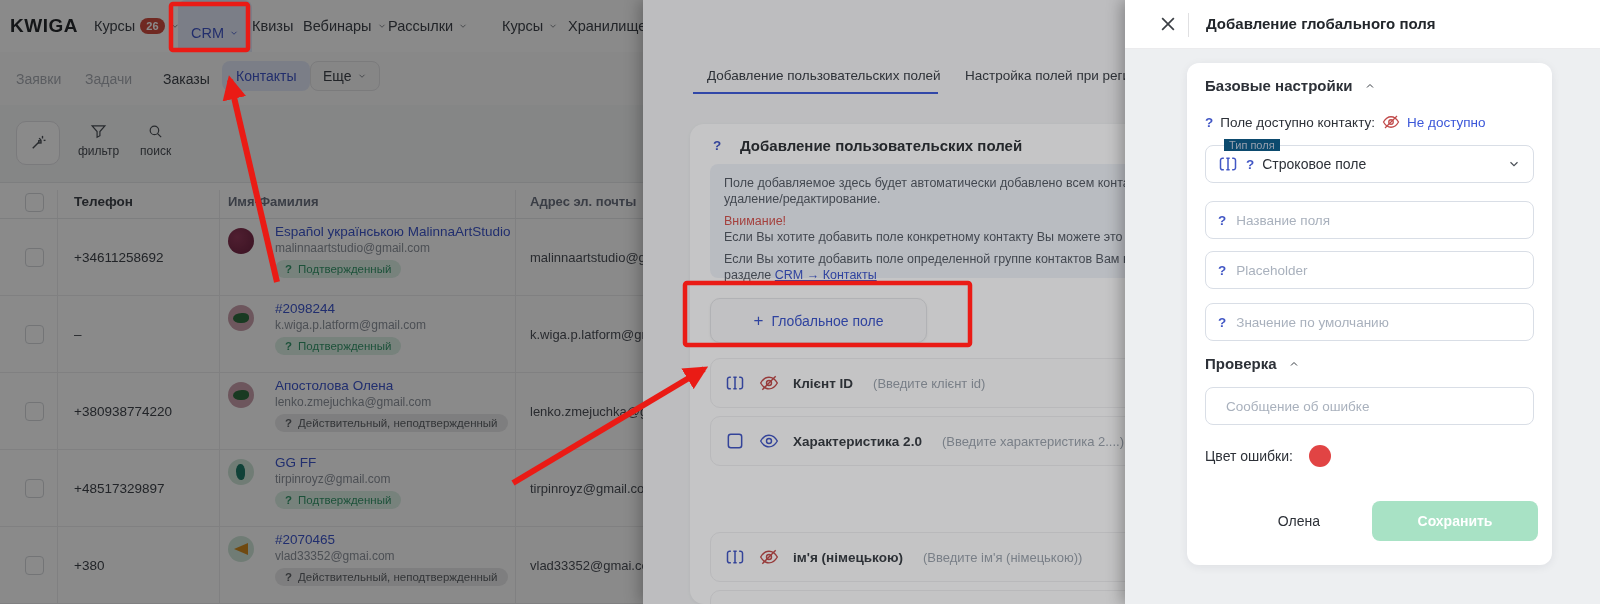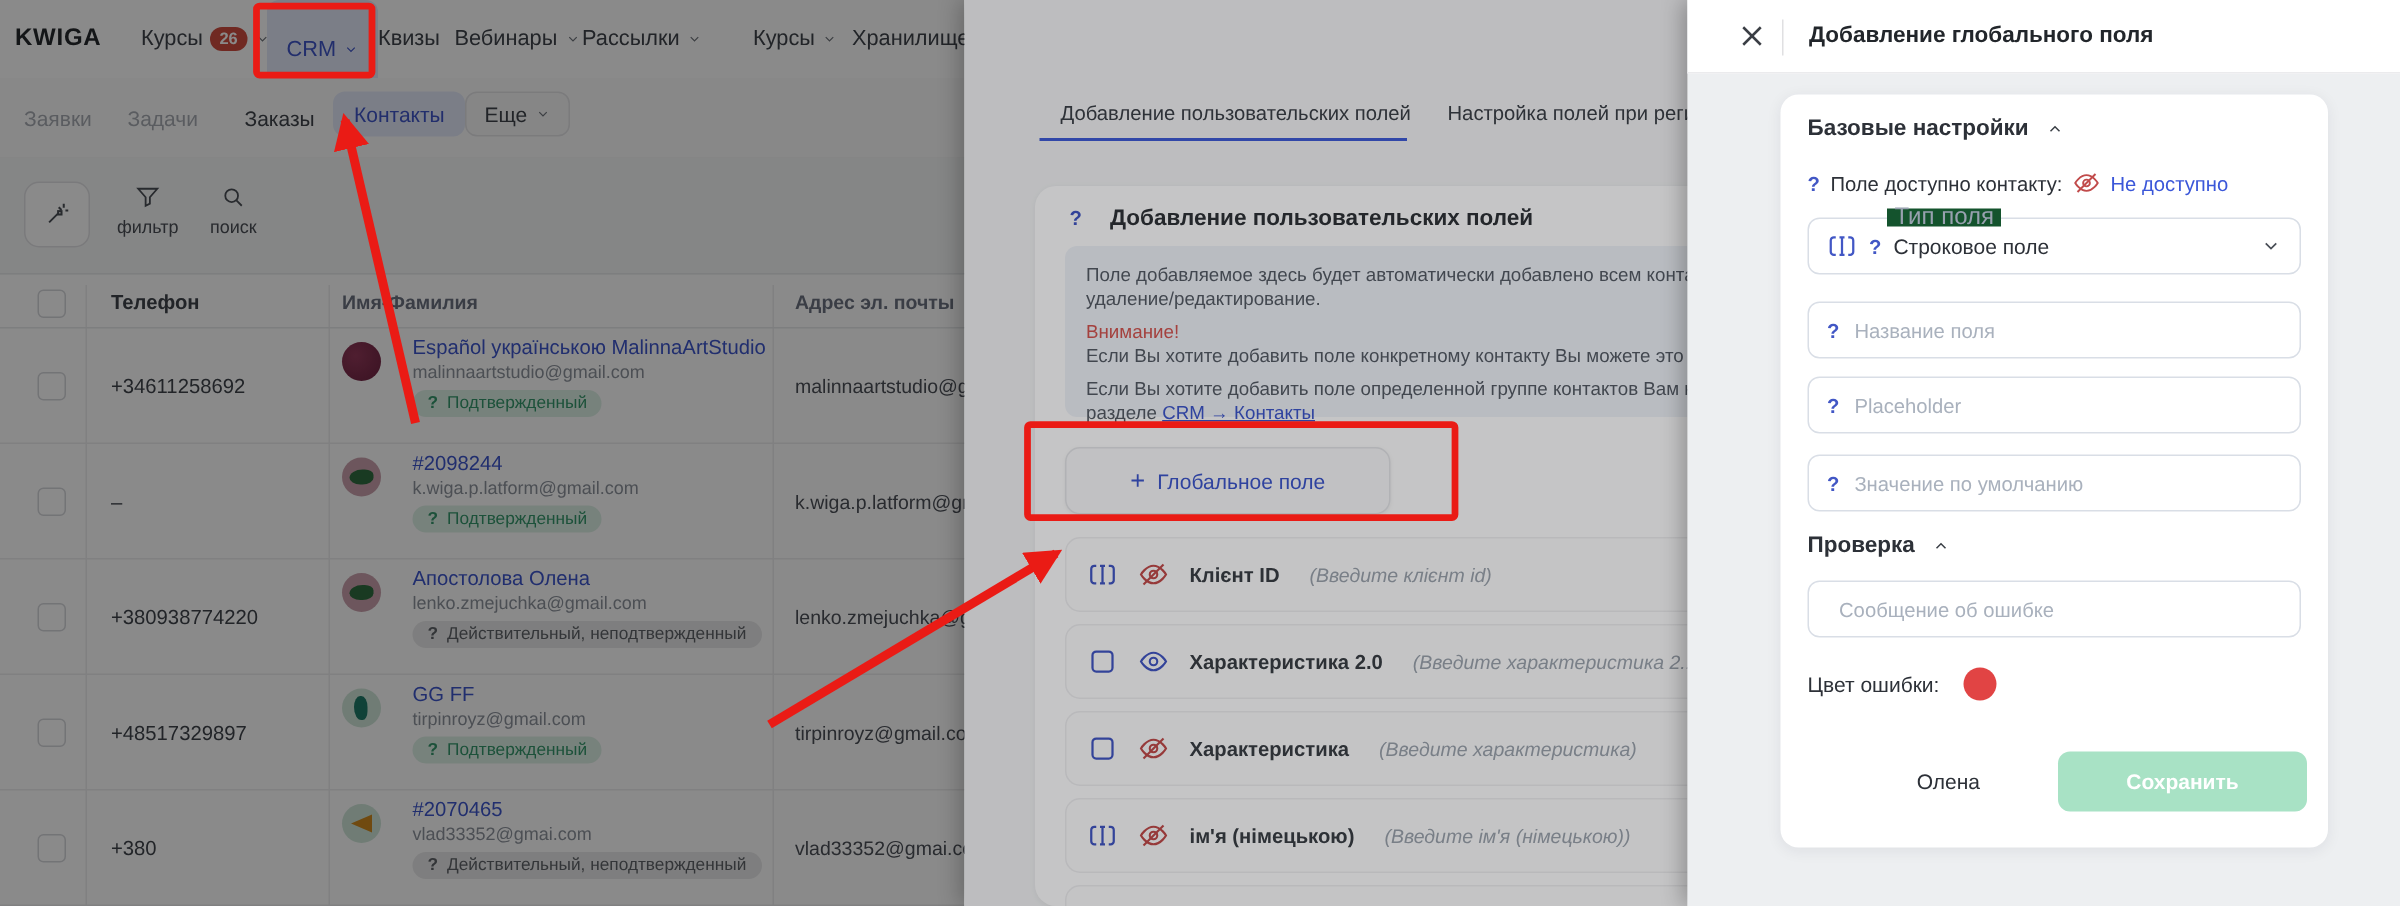--- a/index.html
+++ b/index.html
@@ -5,21 +5,21 @@
   html,body{margin:0;padding:0;background:#888;}
   .stage{position:relative;width:1600px;height:604px;overflow:hidden;background:#fff;
          font-family:"Liberation Sans",sans-serif;-webkit-font-smoothing:antialiased;color:#3f444b;}
   .abs{position:absolute;}
   svg{display:block;}
 
   
   .main{position:absolute;inset:0;background:#fff;z-index:1;}
   .topnav{position:absolute;left:0;top:0;width:100%;height:52px;background:#fff;border-bottom:1px solid #e8e9ea;}
   .nav-item{position:absolute;top:0;height:52px;display:flex;align-items:center;font-size:14.5px;color:#3f444b;white-space:nowrap;gap:5px;cursor:pointer;}
-  .logo{font-weight:900;font-size:16px;letter-spacing:.5px;color:#26292d;}
+  .logo{font-weight:900;font-size:19px;letter-spacing:.5px;color:#26292d;}
   .nav-badge{background:#cf4c3f;color:#fff;font-size:11px;font-weight:bold;border-radius:9px;padding:1px 6px;line-height:14px;}
   .nav-pill{background:#e3e9f9;border-radius:8px;padding:7px 13px;color:#4056c8;font-weight:500;}
   .chev{width:10px;height:10px;stroke:#70757c;stroke-width:2;fill:none;}
   .subnav{position:absolute;left:0;top:52px;width:100%;height:53px;background:#fcfcfc;border-bottom:1px solid #ececee;}
   .sub-item{position:absolute;top:0;height:53px;display:flex;align-items:center;font-size:14px;white-space:nowrap;gap:5px;cursor:pointer;}
   .sub-dim{color:#a7abb2;}
   .sub-pill-active{background:#e3e9f9;border-radius:8px;padding:7px 14px;color:#4056c8;}
   .sub-pill{background:#f7f7f8;border:1px solid #e3e3e6;border-radius:8px;padding:6px 12px;color:#3f444b;display:flex;align-items:center;gap:5px;}
   .toolbar{position:absolute;left:0;top:105px;width:100%;height:77px;background:#f6f7f8;border-bottom:1px solid #e8e9ea;}
   .wand-box{position:absolute;left:16px;top:16px;width:42px;height:42px;background:#fff;border:1px solid #e2e2e5;border-radius:10px;display:flex;align-items:center;justify-content:center;cursor:pointer;}
@@ -70,35 +70,35 @@
   .warn{color:#d25450;}
   .ilink{color:#3d56cc;text-decoration:underline;cursor:pointer;}
   .sp6{height:6px;}
   .add-btn{position:absolute;left:67px;top:298px;width:215px;height:43px;background:#f8f8fa;border:1px solid #e3e4e8;border-radius:10px;display:flex;align-items:center;justify-content:center;gap:8px;color:#3d56cc;font-size:14px;cursor:pointer;box-shadow:0 1px 3px rgba(0,0,0,.06);}
   .f-item{position:absolute;left:67px;width:645px;height:50px;background:#fcfcfd;border:1px solid #ededf0;border-radius:10px;display:flex;align-items:center;padding-left:14px;box-sizing:border-box;gap:14px;cursor:pointer;}
   .f-item .ticon{width:20px;height:20px;stroke:#4257c5;stroke-width:1.8;fill:none;flex:none;}
   .f-item .eicon{width:20px;height:20px;stroke-width:1.7;fill:none;flex:none;}
   .e-red{stroke:#c14b4b;}
   .e-blue{stroke:#4257c5;}
   .f-name{font-size:13.5px;font-weight:bold;color:#3a3f46;white-space:nowrap;}
-  .f-ph{font-size:13px;color:#9ba3ae;white-space:nowrap;margin-left:6px;font-style:italic;}
+  .f-ph{font-size:13px;color:#9ba3ae;white-space:nowrap;margin-left:6px;}
 
   
   .right-panel{position:absolute;left:1125px;top:0;width:475px;height:604px;background:#edeff1;z-index:20;box-shadow:-4px 0 14px rgba(0,0,0,.28);}
   .r-header{position:absolute;left:0;top:0;width:100%;height:48px;background:#fff;border-bottom:1px solid #ebebed;}
   .r-card{position:absolute;left:62px;top:63px;width:365px;height:502px;background:#fff;border-radius:12px;box-shadow:0 2px 10px rgba(25,35,60,.07);}
   .sec-title{position:absolute;left:18px;display:flex;align-items:center;gap:12px;font-size:15px;font-weight:bold;color:#2d3138;}
   .chev-up{width:12px;height:12px;stroke:#3a3f46;stroke-width:2;fill:none;cursor:pointer;}
   .avail{position:absolute;left:18px;top:50px;display:flex;align-items:center;gap:7px;font-size:13.5px;color:#2d3138;white-space:nowrap;}
   .avail .eicon{width:18px;height:18px;fill:none;stroke-width:1.7;}
   .avail-link{color:#3b57d9;cursor:pointer;}
   .fld{position:absolute;left:18px;right:18px;height:38px;border:1px solid #d9dee6;border-radius:8px;display:flex;align-items:center;padding:0 12px;box-sizing:border-box;gap:8px;background:#fff;}
   .fld input{border:none;outline:none;flex:1;font-size:13.5px;font-family:"Liberation Sans",sans-serif;color:#2d3138;background:transparent;min-width:0;}
   .fld input::placeholder{color:#a9b1bd;}
-  .float-lbl{position:absolute;top:-7px;left:18px;font-size:16px;color:#98a1af;background:#14532d;padding:0 5px;line-height:12px;margin-left:34px;}
+  .float-lbl{position:absolute;top:-7px;left:18px;font-size:11px;color:#98a1af;background:#0c4a6e;padding:0 5px;line-height:12px;}
   .sel-icon{width:20px;height:20px;stroke:#4257c5;stroke-width:1.8;fill:none;flex:none;}
   .sel-val{font-size:14px;color:#2d3138;flex:1;}
   .sel-chev{width:14px;height:14px;stroke:#4a4f57;stroke-width:2;fill:none;flex:none;cursor:pointer;}
   .color-row{position:absolute;left:18px;top:382px;display:flex;align-items:center;gap:16px;font-size:14px;color:#2d3138;}
   .color-dot{width:22px;height:22px;border-radius:50%;background:#e14444;cursor:pointer;}
   .btn-row{position:absolute;left:18px;right:14px;top:438px;display:flex;align-items:center;justify-content:flex-end;gap:52px;}
   .cancel-btn{font-size:14px;color:#2d3138;cursor:pointer;}
   .save-btn{width:166px;height:40px;background:#a8e2c5;border:none;border-radius:8px;color:#fff;font-size:14px;font-weight:bold;font-family:"Liberation Sans",sans-serif;cursor:pointer;}
 
   
@@ -335,32 +335,20 @@
       <svg class="ticon" viewBox="0 0 24 24">
           <rect x="4" y="4" width="16" height="16" rx="3"></rect>
         </svg>
       <svg class="eicon e-blue" viewBox="0 0 24 24">
           <path d="M12 5C6 5 2 12 2 12s4 7 10 7 10-7 10-7-4-7-10-7z"></path>
           <circle cx="12" cy="12" r="3"></circle>
         </svg>
       <span class="f-name">Характеристика 2.0</span>
       <span class="f-ph">(Введите характеристика 2....)</span>
     </div>
-    <div class="f-item" style="top:474px">
-      <svg class="ticon" viewBox="0 0 24 24">
-          <rect x="4" y="4" width="16" height="16" rx="3"></rect>
-        </svg>
-      <svg class="eicon e-red" viewBox="0 0 24 24">
-          <path d="M12 5C6 5 2 12 2 12s4 7 10 7 10-7 10-7-4-7-10-7z"></path>
-          <circle cx="12" cy="12" r="3"></circle>
-          <line x1="4" y1="20" x2="20" y2="4"></line>
-        </svg>
-      <span class="f-name">Характеристика</span>
-      <span class="f-ph">(Введите характеристика)</span>
-    </div>
     <div class="f-item" style="top:532px">
       <svg class="ticon" viewBox="0 0 24 24">
           <path d="M7 5H5.5A2.5 2.5 0 0 0 3 7.5v9A2.5 2.5 0 0 0 5.5 19H7"></path>
           <path d="M17 5h1.5A2.5 2.5 0 0 1 21 7.5v9a2.5 2.5 0 0 1-2.5 2.5H17"></path>
           <path d="M10 5h4M10 19h4M12 5v14"></path>
         </svg>
       <svg class="eicon e-red" viewBox="0 0 24 24">
           <path d="M12 5C6 5 2 12 2 12s4 7 10 7 10-7 10-7-4-7-10-7z"></path>
           <circle cx="12" cy="12" r="3"></circle>
           <line x1="4" y1="20" x2="20" y2="4"></line>

